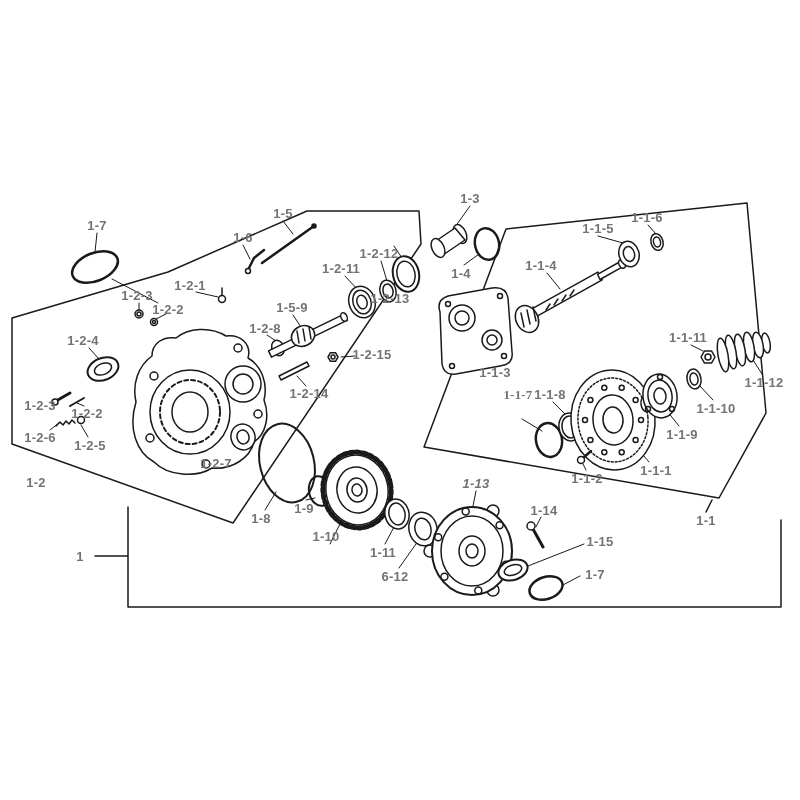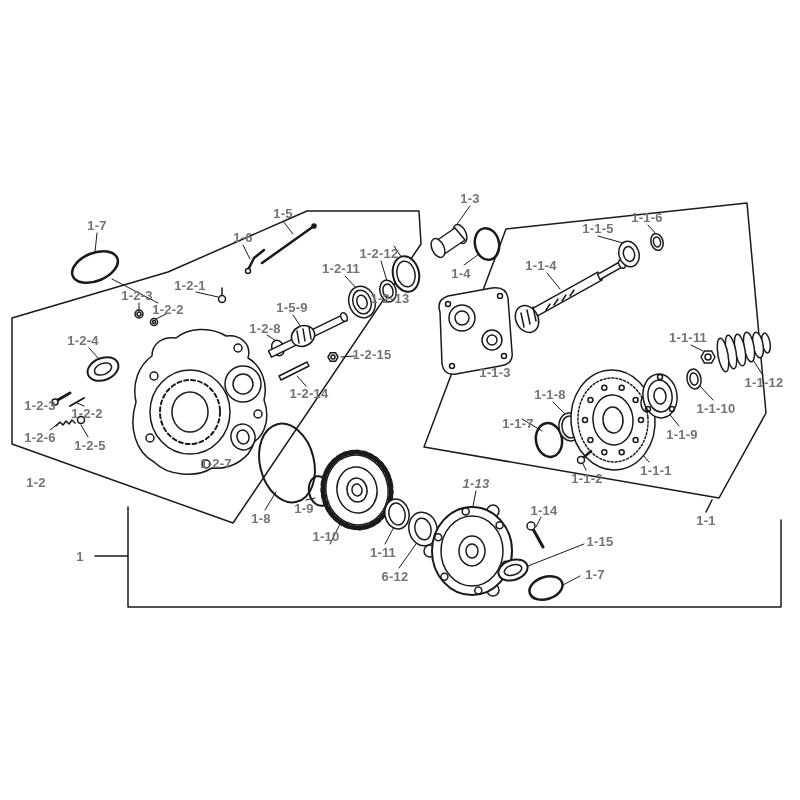--- a/index.html
+++ b/index.html
@@ -314,21 +314,21 @@
       <div class="part-label" style="left: 265px; top: 328px;">1-2-8</div>
       <div class="part-label" style="left: 83px; top: 340px;">1-2-4</div>
       <div class="part-label" style="left: 372px; top: 354px;">1-2-15</div>
       <div class="part-label" style="left: 495px; top: 372px;">1-1-3</div>
       <div class="part-label" style="left: 688px; top: 337px;">1-1-11</div>
       <div class="part-label" style="left: 764px; top: 382px;">1-1-12</div>
       <div class="part-label" style="left: 40px; top: 405px;">1-2-3</div>
       <div class="part-label" style="left: 87px; top: 413px;">1-2-2</div>
       <div class="part-label" style="left: 309px; top: 393px;">1-2-14</div>
       <div class="part-label" style="left: 550px; top: 394px;">1-1-8</div>
-      <div class="part-label" style="left: 518px; top: 423px;">1-1-7</div>
+      <div class="part-label" style="left: 518px; top: 395px; font-family: Liberation Serif, serif;">1-1-7</div>
       <div class="part-label" style="left: 716px; top: 408px;">1-1-10</div>
       <div class="part-label" style="left: 682px; top: 434px;">1-1-9</div>
       <div class="part-label" style="left: 40px; top: 437px;">1-2-6</div>
       <div class="part-label" style="left: 90px; top: 445px;">1-2-5</div>
       <div class="part-label" style="left: 36px; top: 482px;">1-2</div>
       <div class="part-label" style="left: 216px; top: 463px;">1-2-7</div>
       <div class="part-label" style="left: 587px; top: 478px; text-align: center;">1-1-2</div>
       <div class="part-label" style="left: 656px; top: 470px;">1-1-1</div>
       <div class="part-label" style="left: 261px; top: 518px;">1-8</div>
       <div class="part-label" style="left: 304px; top: 508px;">1-9</div>

